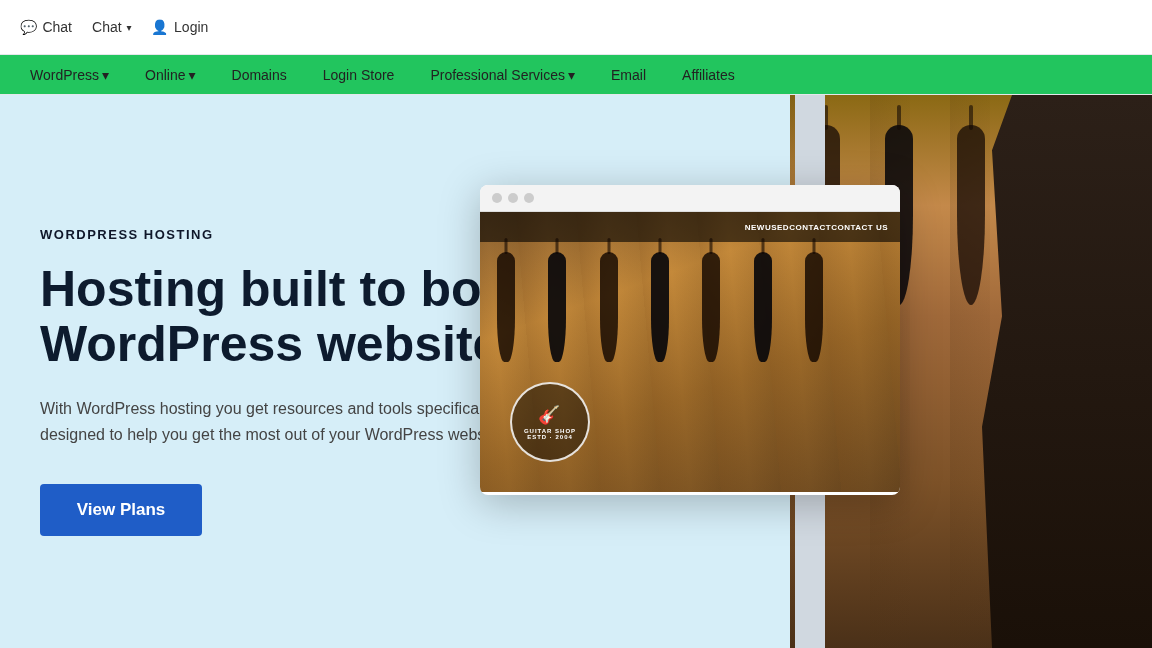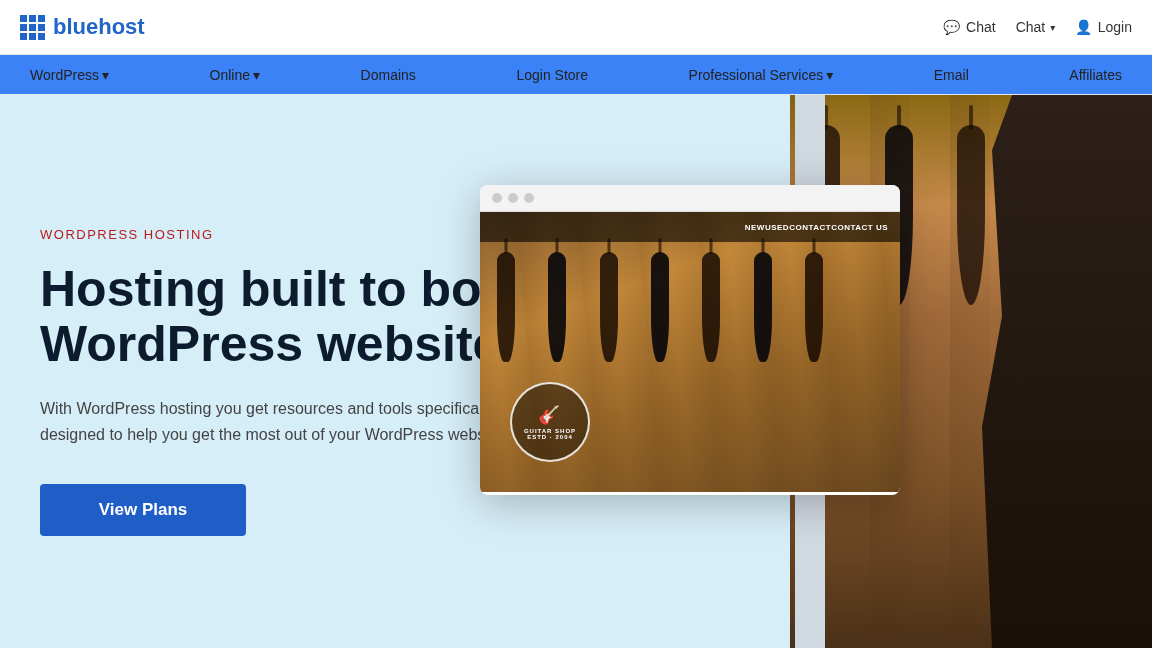--- a/index.html
+++ b/index.html
@@ -52,24 +52,23 @@
     .chat-icon { font-size: 14px; }
     .chevron-down { font-size: 10px; }
     .user-icon { font-size: 14px; }
 
     
     .nav {
       display: flex;
       align-items: center;
       padding: 0 18px;
       height: 40px;
-      background: #3b82f6;
+      background: #22c55e;
       border-bottom: 1px solid #e5e7eb;
-      gap: 0;
-      justify-content: space-between;
+      gap: 12px;
     }
     .nav-item {
       display: flex;
       align-items: center;
       gap: 3px;
       padding: 6px 12px;
       font-size: 14px;
       color: #222;
       cursor: pointer;
       white-space: nowrap;
@@ -162,23 +161,23 @@
       left: 795px;
       top: 0;
       width: 30px;
       height: 100%;
       background: #d0d8e0;
       z-index: 2;
     }
 
     .hero-eyebrow {
       font-size: 13px;
-      font-weight: 400;
+      font-weight: 700;
       letter-spacing: 1.5px;
-      color: #b91c1c;
+      color: #0f172a;
       text-transform: uppercase;
       margin-bottom: 20px;
     }
     .hero-title {
       font-size: 50px;
       font-weight: 900;
       color: #0d1b2e;
       line-height: 1.1;
       margin-bottom: 24px;
     }
@@ -191,21 +190,21 @@
     }
     .view-plans-btn {
       background: #1f5dc7;
       color: #fff;
       border: none;
       padding: 16px 32px;
       font-size: 17px;
       font-weight: 700;
       border-radius: 4px;
       cursor: pointer;
-      width: 206px;
+      width: 162px;
       text-align: center;
     }
 
     
     .browser-mockup {
       position: absolute;
       left: 480px;
       top: 90px;
       width: 420px;
       height: 310px;
@@ -328,34 +327,20 @@
     .guitar-logo-icon {
       font-size: 18px;
       color: #fff;
       margin-bottom: 2px;
     }
   </style>
 </head>
 <body>
 
 <div class="header">
-  <div class="logo-area">
-    <div class="logo-grid">
-      <span></span>
-        <span></span>
-        <span></span>
-      <span></span>
-        <span></span>
-        <span></span>
-      <span></span>
-        <span></span>
-        <span></span>
-    </div>
-    <span class="logo-text">bluehost</span>
-  </div>
   <div class="header-actions">
     <div class="header-action-item">
       <span class="chat-icon">💬</span>
       <span>Chat</span>
     </div>
     <div class="header-action-item">
       <span>Chat</span>
       <span class="chevron-down">▾</span>
     </div>
     <div class="header-action-item">

